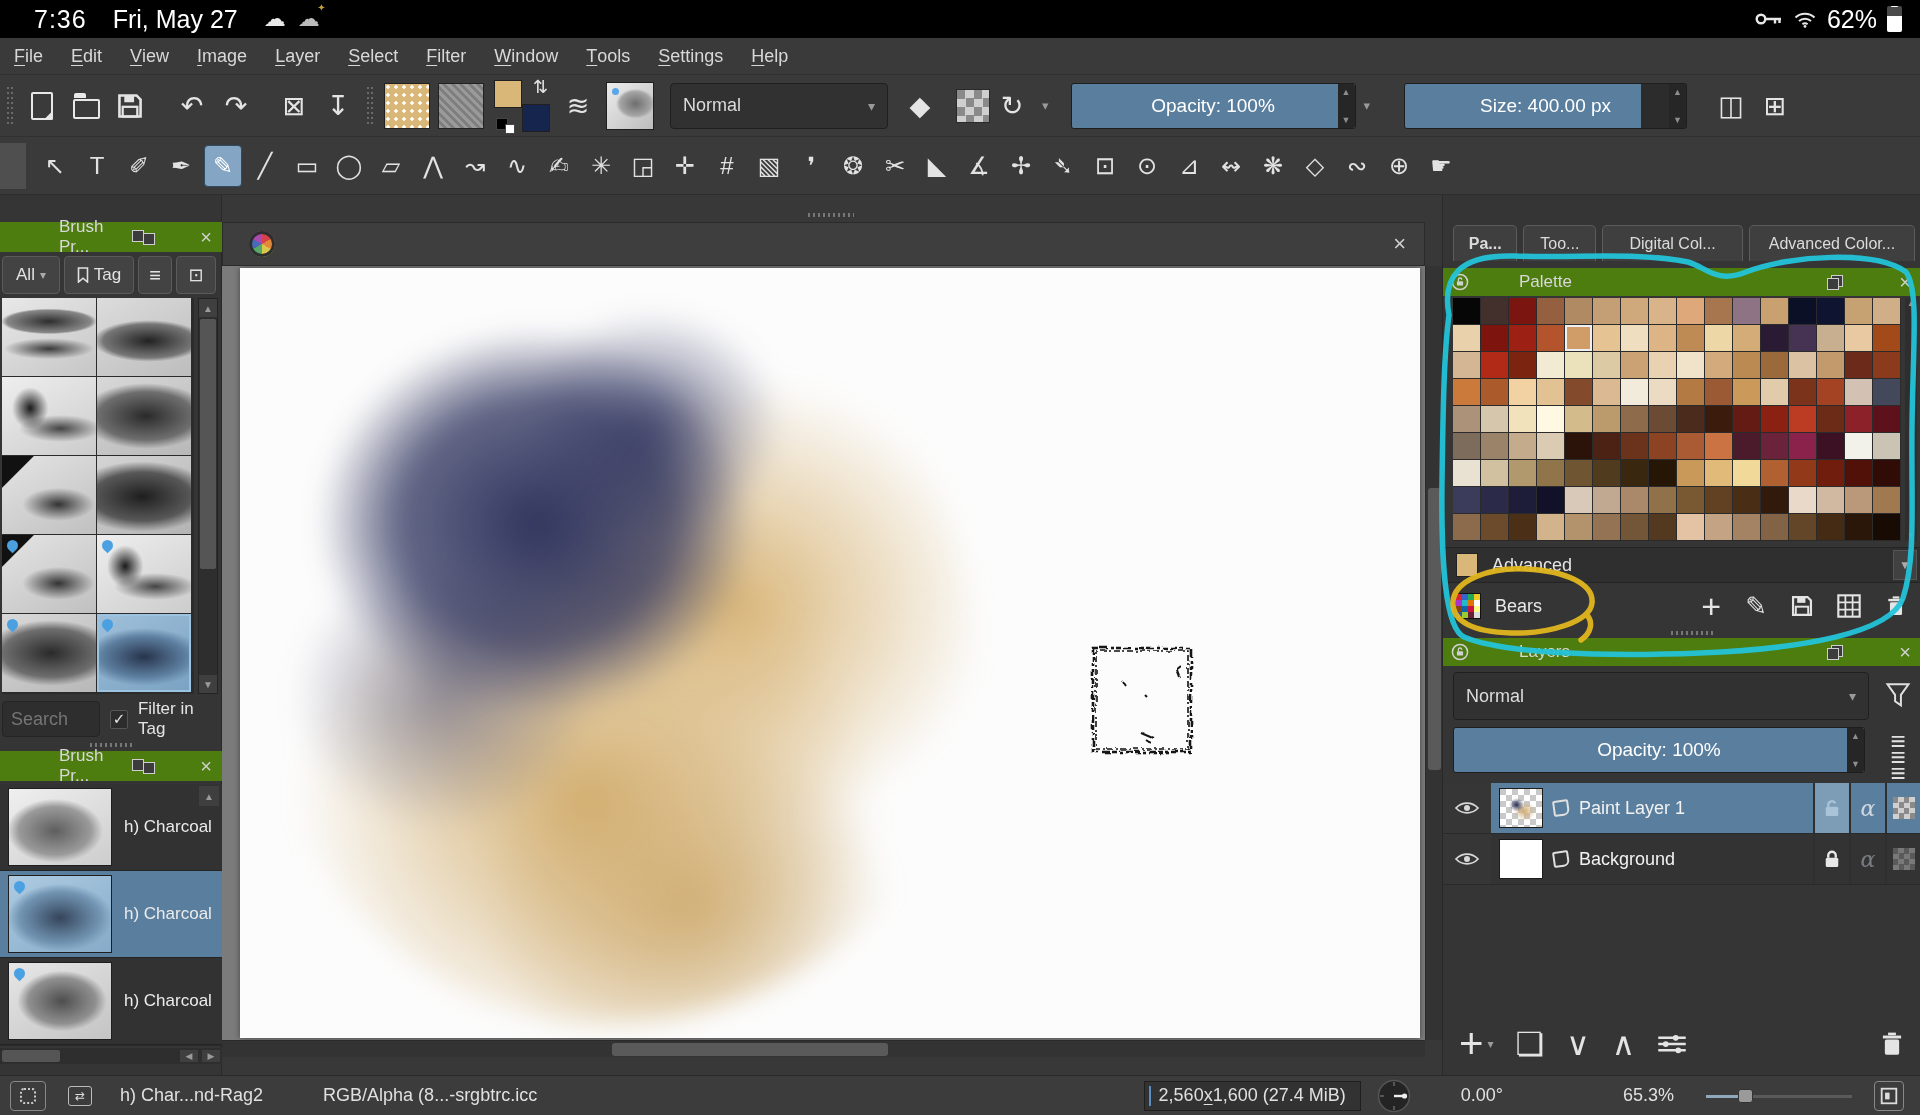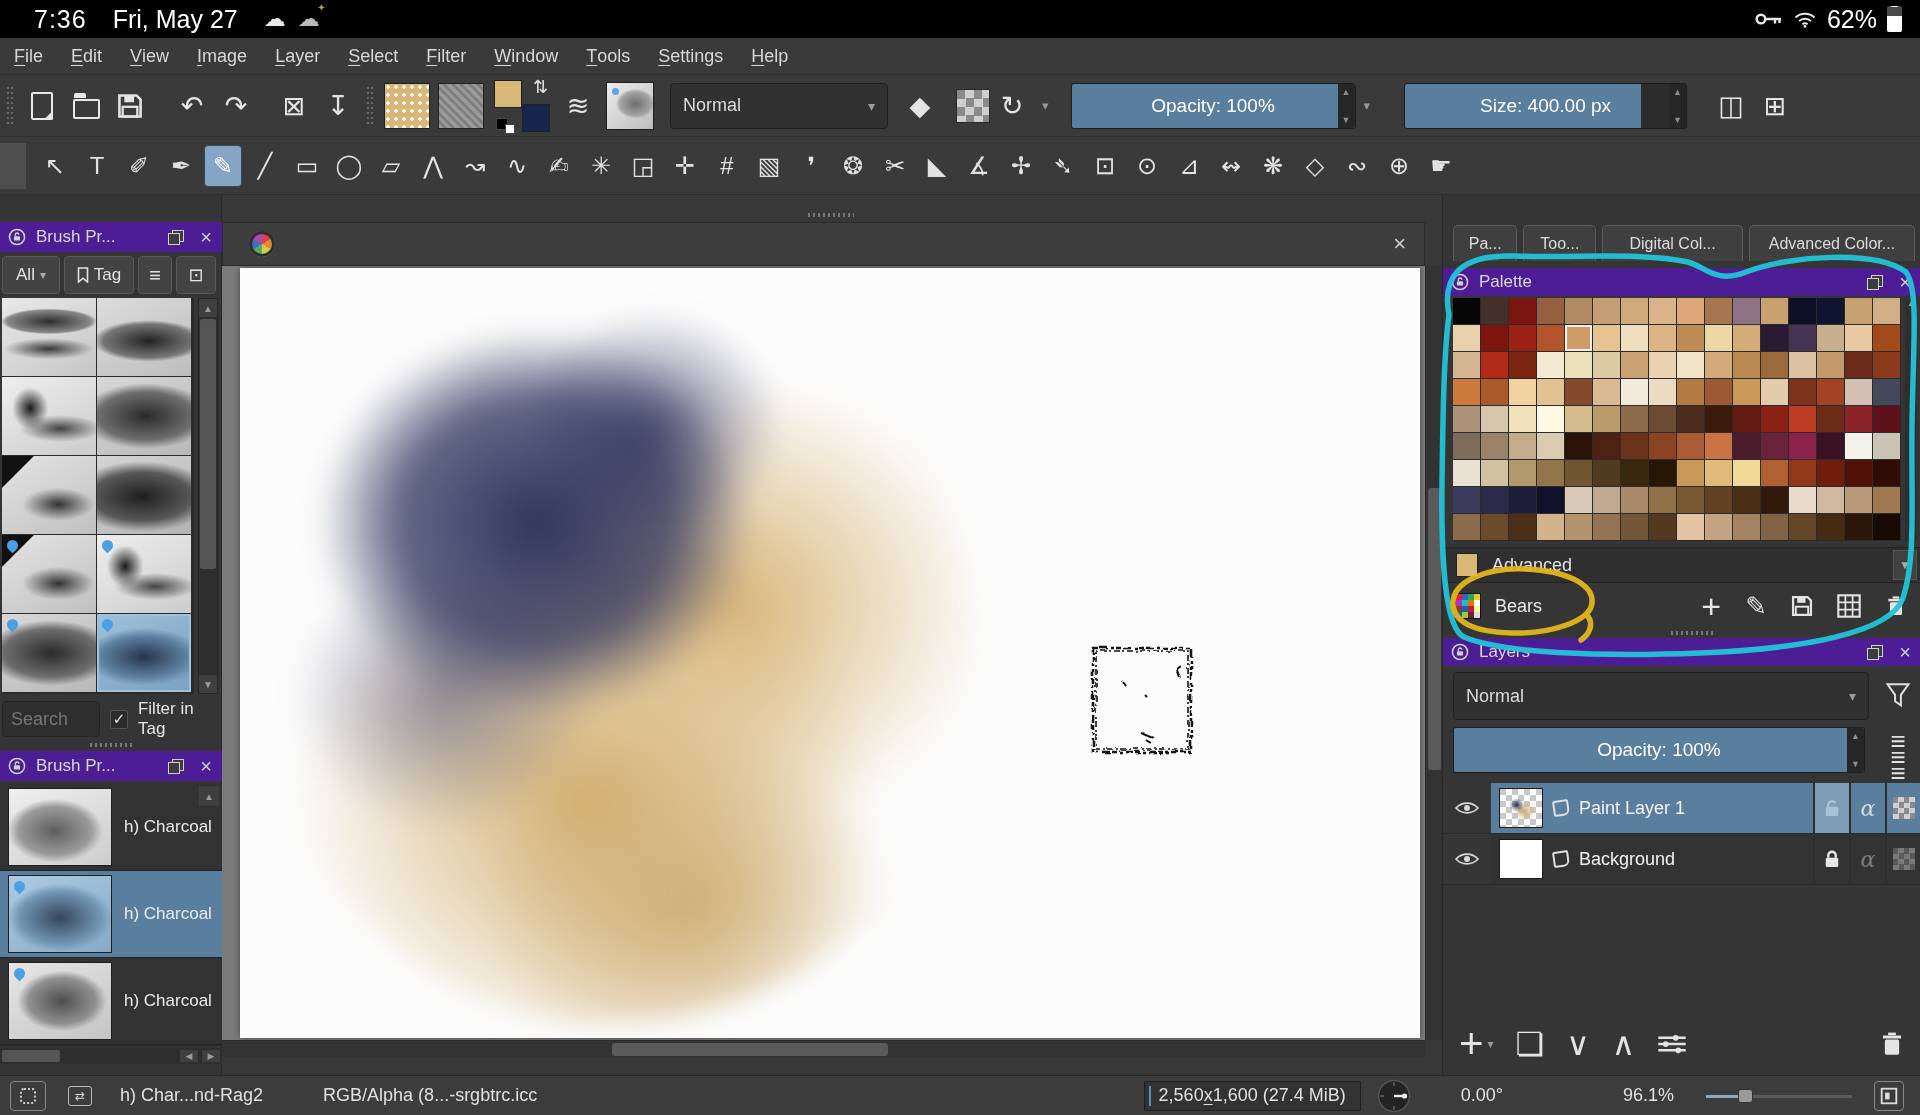--- a/index.html
+++ b/index.html
@@ -59,21 +59,21 @@
   .slider .spin { position:absolute; right:0; top:0; bottom:0; width:17px; background:#262626; z-index:3; display:flex; flex-direction:column; align-items:center; justify-content:space-between; padding:3px 0; color:#8e8e8e; font-size:9px; }
   #op-slider { width:285px; margin-left:14px; }
   #size-slider { width:283px; margin-left:26px; }
   .tinyarr { color:#9a9a9a; font-size:13px; margin:0 8px; }
   
   #toolsrow { position:absolute; left:0; top:137px; width:1920px; height:58px; background:#3a3a3a; display:flex; align-items:center; border-bottom:1px solid #2d2d2d; }
   #toolsrow .lead { width:26px; height:46px; background:#4f4f4f; margin-right:8px; }
   .tool { width:38px; height:42px; margin:0 2px; display:flex; align-items:center; justify-content:center; font-size:24px; color:#e2e2e2; border-radius:4px; }
   .tool.active { background:#84a5c3; border:1px solid #2f4b63; color:#fff; }
   
-  .dockhdr { display:flex; align-items:center; background:#4c1d95; color:#d8d8d8; font-size:17px; }
+  .dockhdr { display:flex; align-items:center; background:#4d7c0f; color:#d8d8d8; font-size:17px;gap:40px; }
   .dockhdr .hlock { margin:0 10px 0 8px; color:#d0d0d0; }
   .float-ic { position:relative; width:16px; height:15px; margin-left:auto; }
   .float-ic::before { content:""; position:absolute; right:0; top:0; width:10px; height:10px; border:1.8px solid #cfcfcf; background:#3c3c3c; }
   .float-ic::after { content:""; position:absolute; left:0; bottom:0; width:10px; height:10px; border:1.8px solid #cfcfcf; background:#3c3c3c; }
   .closex { font-size:20px; color:#d0d0d0; margin:0 10px 0 16px; line-height:1; }
   
   #leftdock { position:absolute; left:0; top:195px; width:222px; height:880px; background:#353535; border-right:1px solid #282828; }
   #ld-hdr1 { position:absolute; left:0; top:27px; width:222px; height:30px; }
   #ld-controls { position:absolute; left:2px; top:61px; width:218px; height:38px; display:flex; gap:4px; }
   .lbtn { background:#434343; border:1px solid #5a5a5a; border-radius:4px; color:#e2e2e2; font-size:17px; display:flex; align-items:center; justify-content:center; gap:5px; padding:0 8px; }
@@ -529,21 +529,21 @@
     <div id="cv-vscroll">
         <span class="thumb"></span>
       </div>
     <div id="cv-hscroll">
         <span class="thumb"></span>
       </div>
   </div>
 
   <div id="rightdock">
     <div id="rtabs">
-        <span class="rtab" style="flex: 5 1 0%;">Pa...</span>
+        <span class="rtab" style="flex: 5 1 0%; font-weight: bold;">Pa...</span>
         <span class="rtab" style="flex: 6 1 0%;">Too...</span>
         <span class="rtab" style="flex: 14 1 0%;">Digital Col...</span>
         <span class="rtab" style="flex: 17 1 0%;">Advanced Color...</span>
       </div>
 
     <div id="pal-hdr" class="dockhdr">
       <svg class="hlock" width="18" height="18" viewBox="0 0 20 20">
           <use href="#sym-headerlock"></use>
         </svg>
       <span>Palette</span>
@@ -856,21 +856,21 @@
     <span id="bb-profile">RGB/Alpha (8...-srgbtrc.icc</span>
     <span id="dimsbox">
         <span>2,560 </span>
         <u>x</u>
         <span> 1,600 (27.4 MiB)</span>
       </span>
     <svg width="34" height="34" viewBox="0 0 34 34" style="margin-left:16px">
         <use href="#sym-dial"></use>
       </svg>
     <span id="bb-angle">0.00°</span>
-    <span id="bb-zoom">96.1%</span>
+    <span id="bb-zoom">65.3%</span>
     <span id="zoomslider">
       <span class="track"></span>
       <span class="lseg"></span>
       <span class="knob"></span>
     </span>
     <span id="canvasonly">
         <svg width="18" height="18" viewBox="0 0 16 16" color="#ddd">
           <use href="#sym-canvasonly"></use>
         </svg>
       </span>

